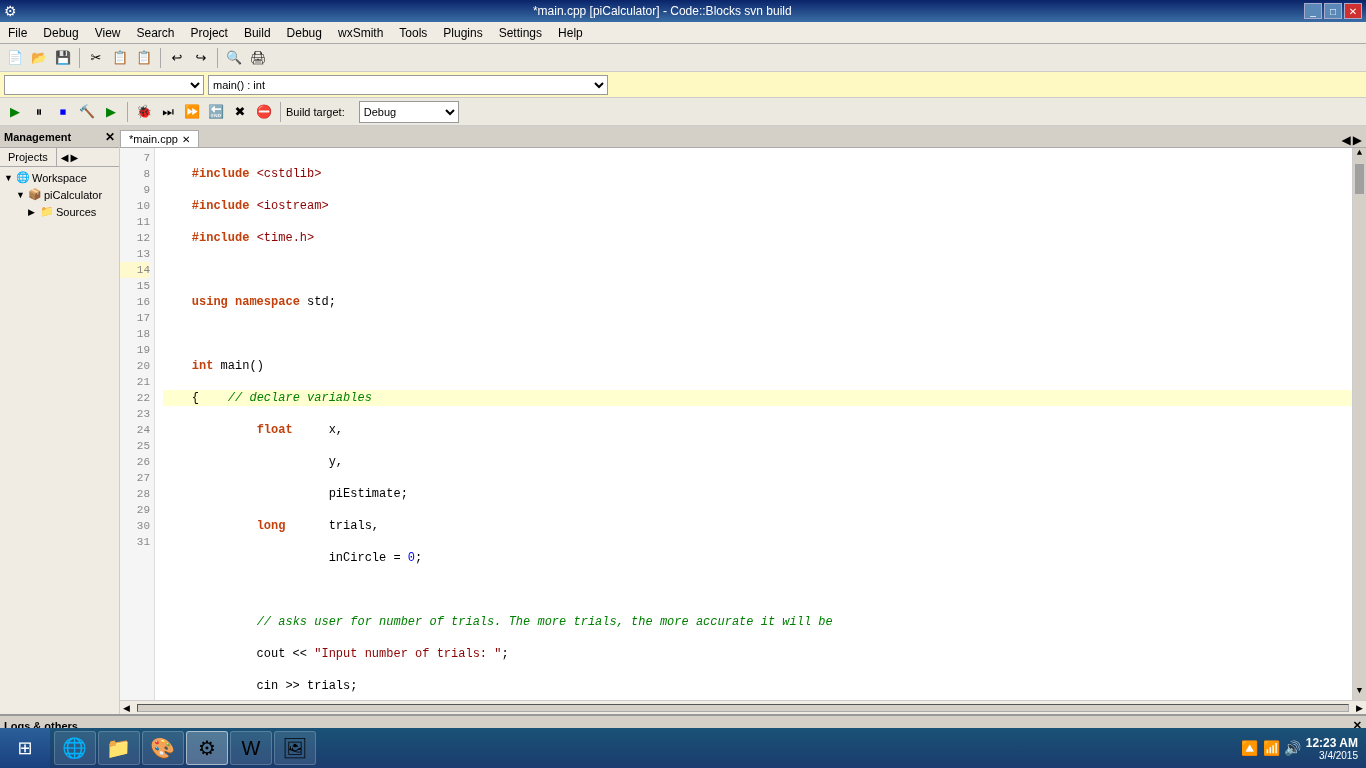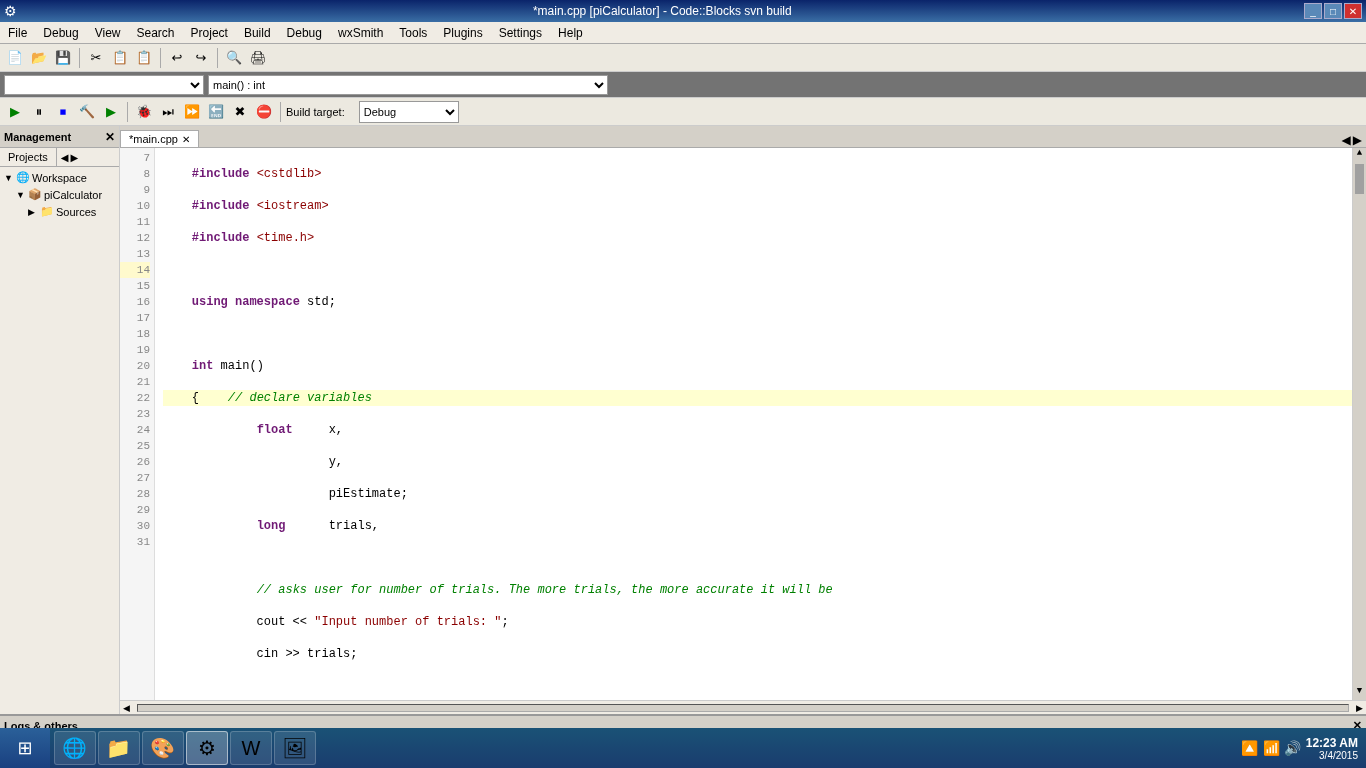--- a/index.html
+++ b/index.html
@@ -51,21 +51,21 @@
     .tb-btn {
       width: 22px; height: 22px; background: #ece9e0;
       border: 1px solid transparent;
       display: flex; align-items: center; justify-content: center;
       cursor: pointer; font-size: 13px;
     }
     .tb-sep { width: 1px; height: 20px; background: #aaa; margin: 0 3px; }
 
     
     #scopebar {
-      background: #737373;
+      background: #fef9c3;
       height: 26px;
       display: flex;
       align-items: center;
       gap: 4px;
       padding: 0 4px;
       border-bottom: 1px solid #ccc;
     }
     .scope-select {
       height: 20px; font-size: 11px; background: white; border: 1px solid #999;
     }
@@ -171,21 +171,21 @@
     .line-num { height: 16px; line-height: 16px; }
     .line-num.highlighted { background: #fffacd; }
     #code-content {
       flex: 1;
       overflow: auto;
       padding: 2px 0 2px 8px;
       white-space: pre;
       line-height: 16px;
     }
     .code-line { height: 16px; line-height: 16px; }
-    .kw { color: #701a75; font-weight: bold; margin-top: 32px; }
+    .kw { color: #c2410c; font-weight: bold; margin-top: 32px; }
     .inc { color: #8b0000; }
     .cmt { color: #008000; font-style: italic; }
     .str { color: #8b0000; }
     .num { color: #0000ff; }
 
     #h-scrollbar {
       height: 14px;
       background: #f0ece4;
       border-top: 1px solid #ccc;
       display: flex;
@@ -438,20 +438,21 @@
 <div class="code-line"><span class="kw">    #include</span> <span class="inc">&lt;time.h&gt;</span></div>
 <div class="code-line">&nbsp;</div>
 <div class="code-line">    <span class="kw">using namespace</span> std;</div>
 <div class="code-line">&nbsp;</div>
 <div class="code-line">    <span class="kw">int</span> main()</div>
 <div class="code-line" style="background:#ffffd0;">    {<span style="color:#008000; font-style:italic;">    // declare variables</span></div>
 <div class="code-line">             <span class="kw">float</span>     x,</div>
 <div class="code-line">                       y,</div>
 <div class="code-line">                       piEstimate;</div>
 <div class="code-line">             <span class="kw">long</span>      trials,</div>
+<div class="code-line">                       inCircle = <span class="num">0</span>;</div>
 <div class="code-line">&nbsp;</div>
 <div class="code-line">             <span class="cmt">// asks user for number of trials. The more trials, the more accurate it will be</span></div>
 <div class="code-line">             cout &lt;&lt; <span class="str">"Input number of trials: "</span>;</div>
 <div class="code-line">             cin &gt;&gt; trials;</div>
 
 
 
 
 
 

